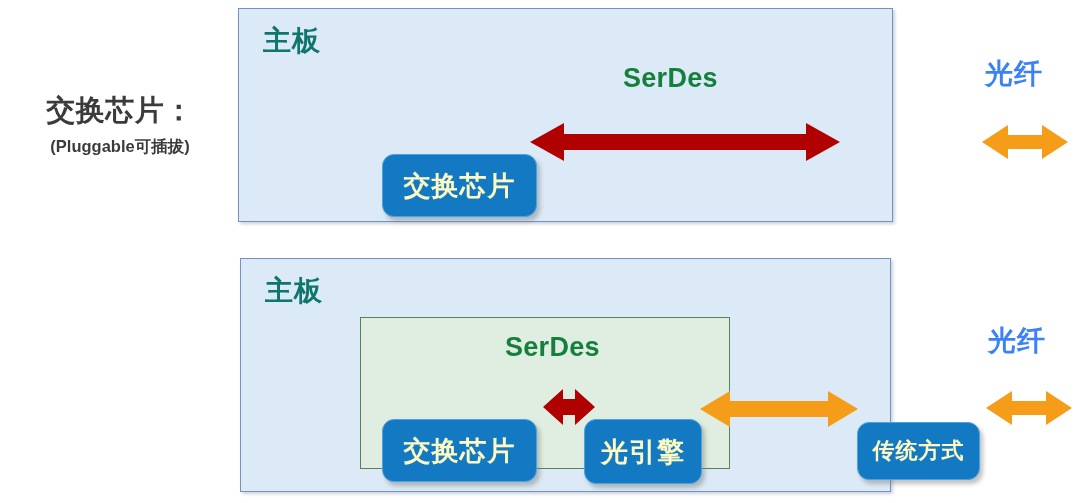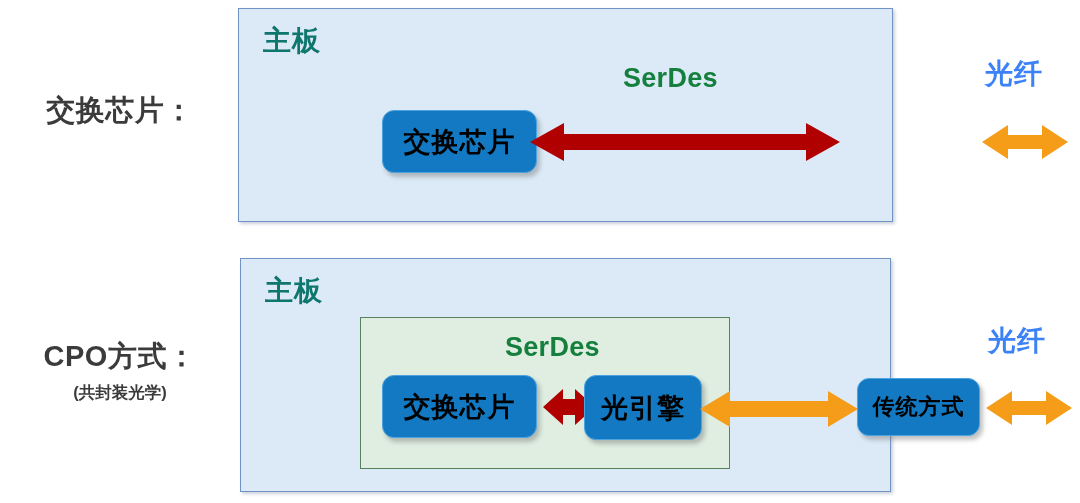--- a/index.html
+++ b/index.html
@@ -75,28 +75,29 @@
     box-sizing: border-box;
   }
 
   
   .chip {
     position: absolute;
     background: #1279c2;
     border: 1.5px solid #4da3df;
     border-radius: 12px;
     box-shadow: 3px 4px 4px rgba(120,120,120,0.45);
-    color: #000000;
+    color: #fef9c3;
     font-weight: bold;
     display: flex;
     align-items: center;
     justify-content: center;
     box-sizing: border-box;
     white-space: nowrap;
     letter-spacing: 1px;
+    margin-top: 44px;
   }
 
   
   .fiber-label {
     position: absolute;
     font-size: 28px;
     font-weight: bold;
     color: #3b82f6;
     white-space: nowrap;
     letter-spacing: 1px;
@@ -108,20 +109,21 @@
   }
   .arrow svg { display: block; }
 </style>
 </head>
 <body>
 
 <div id="canvas">
 
   <div class="row-label" style="left:14px; top:94px; width:212px;">
     <span class="title">交换芯片：</span>
+    <span class="sub">(Pluggable可插拔)</span>
   </div>
 
   <div class="board" style="left:238px; top:8px; width:655px; height:214px;"></div>
 
   <div class="board-title" style="left:263px; top:22px;">主板</div>
 
   <div class="serdes-label" style="left:623px; top:63px;">SerDes</div>
 
   <div class="chip" style="left:382px; top:110px; width:155px; height:63px; font-size:27px;">交换芯片</div>
 
@@ -133,24 +135,20 @@
 
 
   <div class="arrow" style="left:982px; top:124px;">
     <svg width="86" height="36" viewBox="0 0 86 36" aria-hidden="true">
       <polygon points="0,18 26,1 26,11 60,11 60,1 86,18 60,35 60,25 26,25 26,35" fill="#f59c18"></polygon>
     </svg>
   </div>
 
   <div class="fiber-label" style="left:985px; top:55px;">光纤</div>
 
-  <div class="row-label" style="left:14px; top:340px; width:212px;">
-    <span class="title">CPO方式：</span>
-    <span class="sub">(共封装光学)</span>
-  </div>
 
   <div class="board" style="left:240px; top:258px; width:651px; height:234px;"></div>
 
   <div class="board-title" style="left:265px; top:272px;">主板</div>
 
   <div class="package" style="left:360px; top:317px; width:370px; height:152px;"></div>
 
   <div class="serdes-label" style="left:505px; top:332px;">SerDes</div>
 
   <div class="chip" style="left:382px; top:375px; width:155px; height:63px; font-size:27px;">交换芯片</div>

